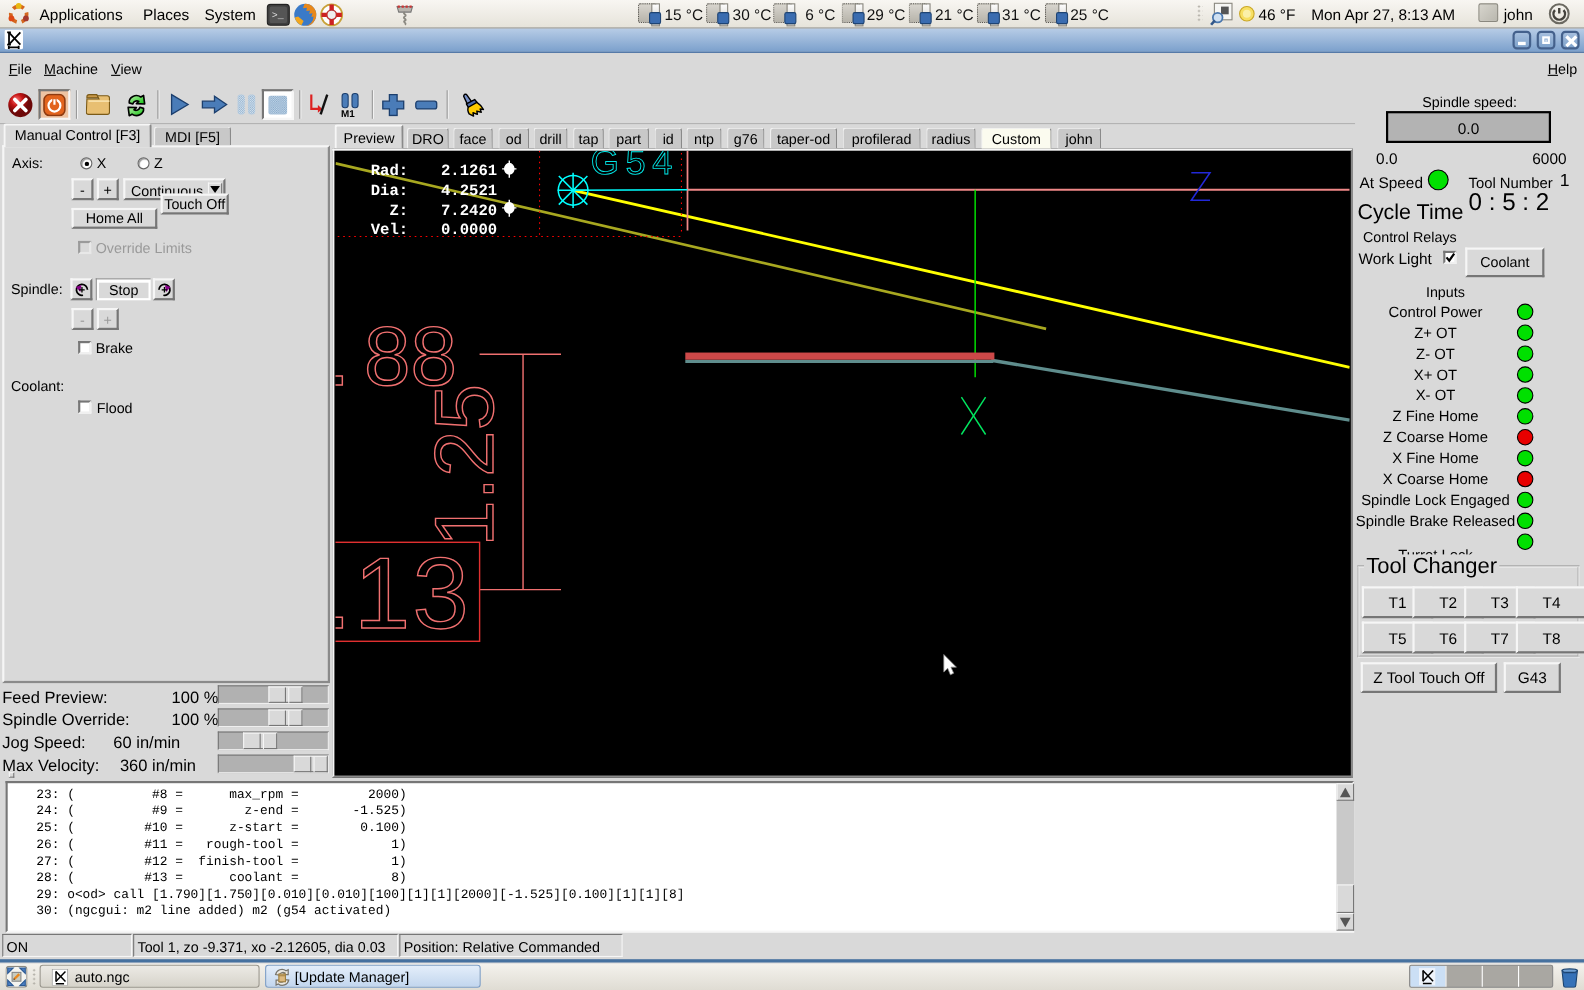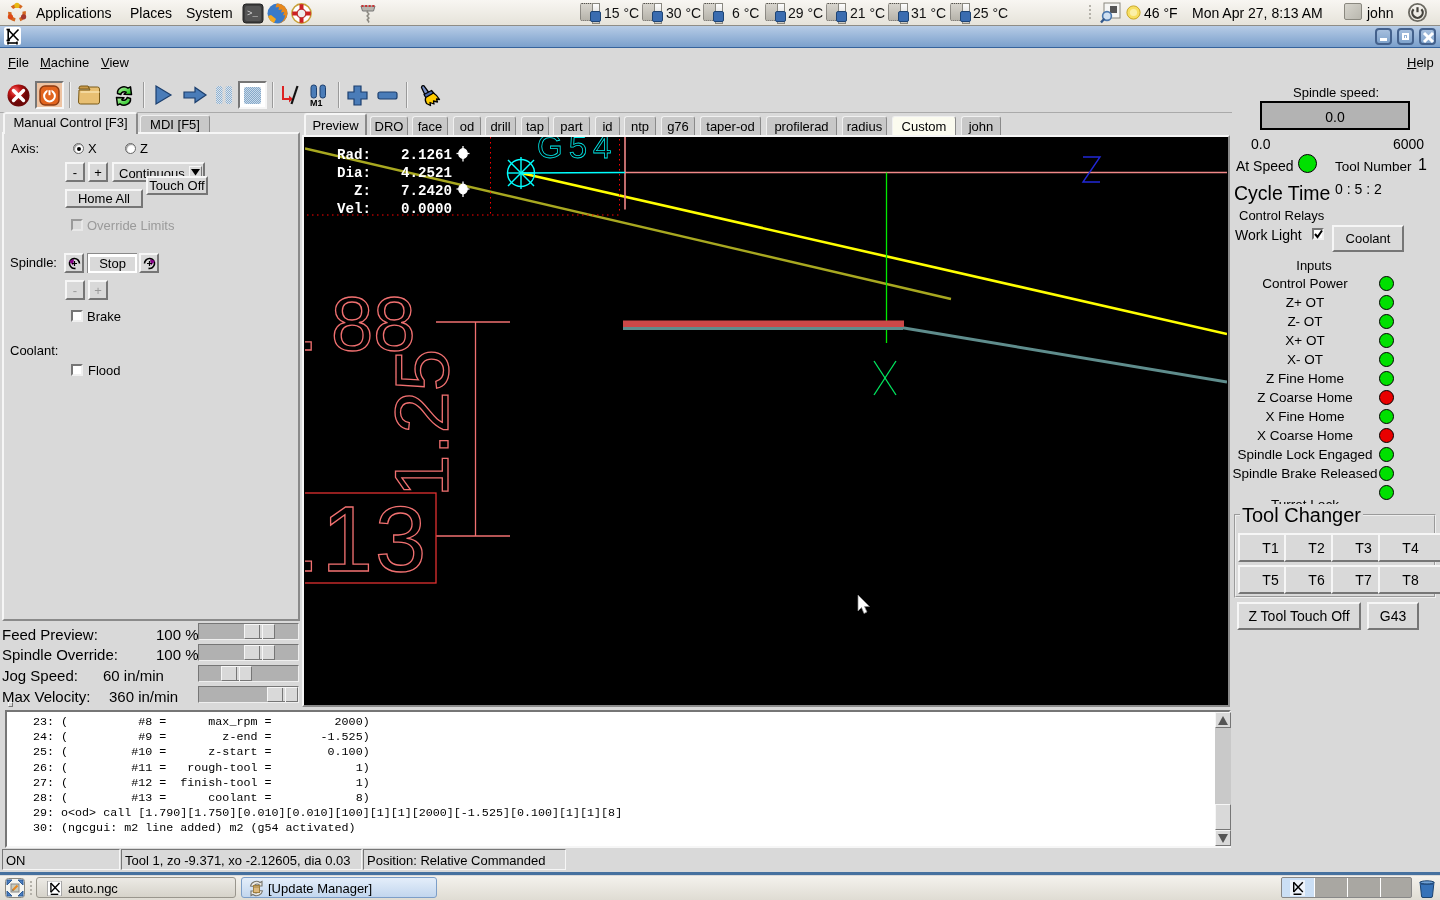--- a/index.html
+++ b/index.html
@@ -247,21 +247,21 @@
 <div id="rightpane" class="abs" style="left:1232px;top:76px;width:208px;height:795px;background:#d9d9d9">
  <div class="abs" style="left:0;top:9px;width:208px;text-align:center">Spindle speed:</div>
  <div class="abs" style="left:28px;top:25px;width:150px;height:29px;background:#b3b3b3;border:2px solid #000;text-align:center;padding-top:6px;font-size:14px">0.0</div>
  <div class="abs" style="left:19px;top:60px;font-size:14px">0.0</div>
  <div class="abs" style="left:161px;top:60px;font-size:14px;width:30px;text-align:right">6000</div>
  <div class="abs" style="left:4px;top:82px;font-size:14px">At Speed</div>
  <div class="led abs" style="left:66px;top:78px;width:19px;height:19px;background:#00e000"></div>
  <div class="abs" style="left:103px;top:83px;font-size:13.5px">Tool Number</div>
  <div class="abs" style="left:186px;top:80px;font-size:16px">1</div>
  <div class="abs" style="left:2px;top:106px;font-size:19.5px">Cycle Time</div>
- <div class="abs" style="left:103px;top:105px;font-size:14px">0 : 5 : 2</div>
+ <div class="abs" style="left:103px;top:95px;font-size:22px">0 : 5 : 2</div>
  <div class="abs" style="left:7px;top:132px">Control Relays</div>
  <div class="abs" style="left:3px;top:151px;font-size:14px">Work Light</div>
  <div class="cb abs" style="left:80px;top:152px">
       <svg width="11" height="11" viewBox="0 0 11 11" style="position:absolute;left:-1px;top:-1px">
         <path d="M2 5 L4.5 8 L9 1.5" fill="none" stroke="#000" stroke-width="2"></path>
       </svg>
     </div>
  <div class="raised btn abs" style="left:100px;top:149px;width:72px;height:27px">Coolant</div>
  <div class="abs" style="left:0;top:182px;width:164px;text-align:center">Inputs</div>
  <div class="inlab" style="top:200px">Control Power</div>

